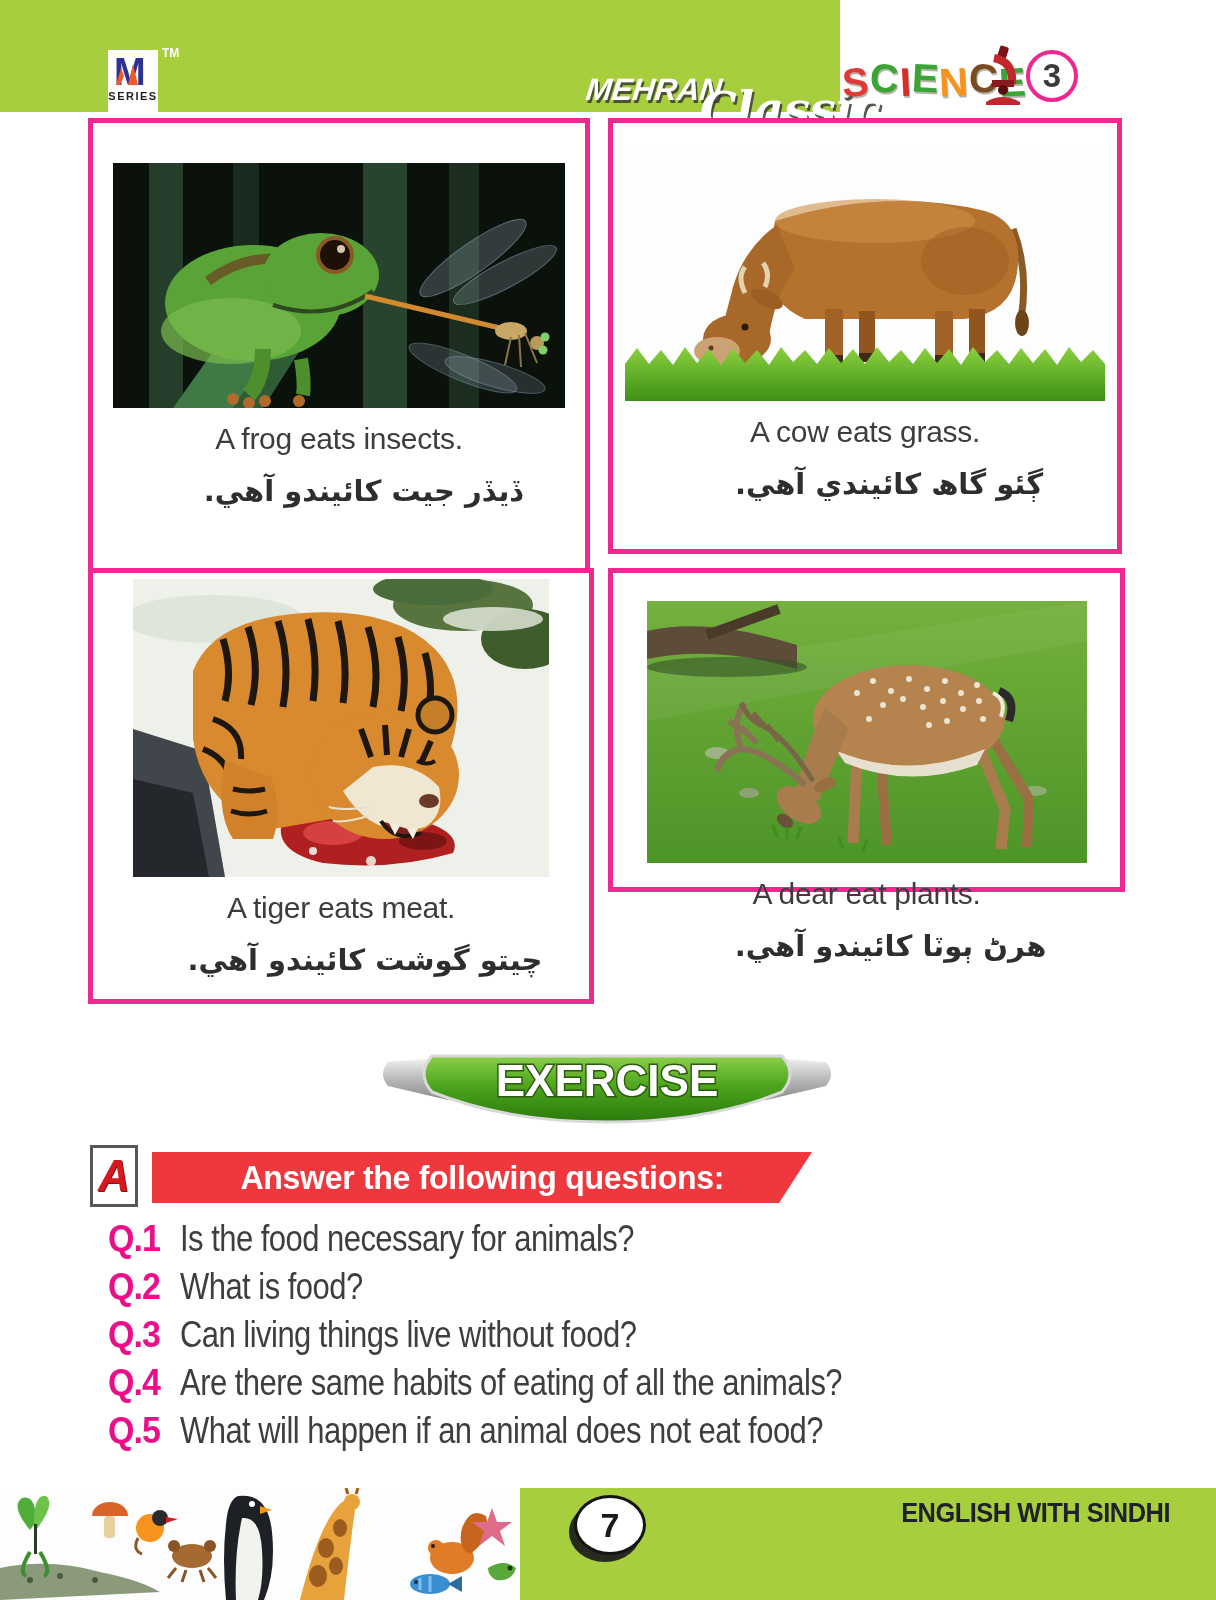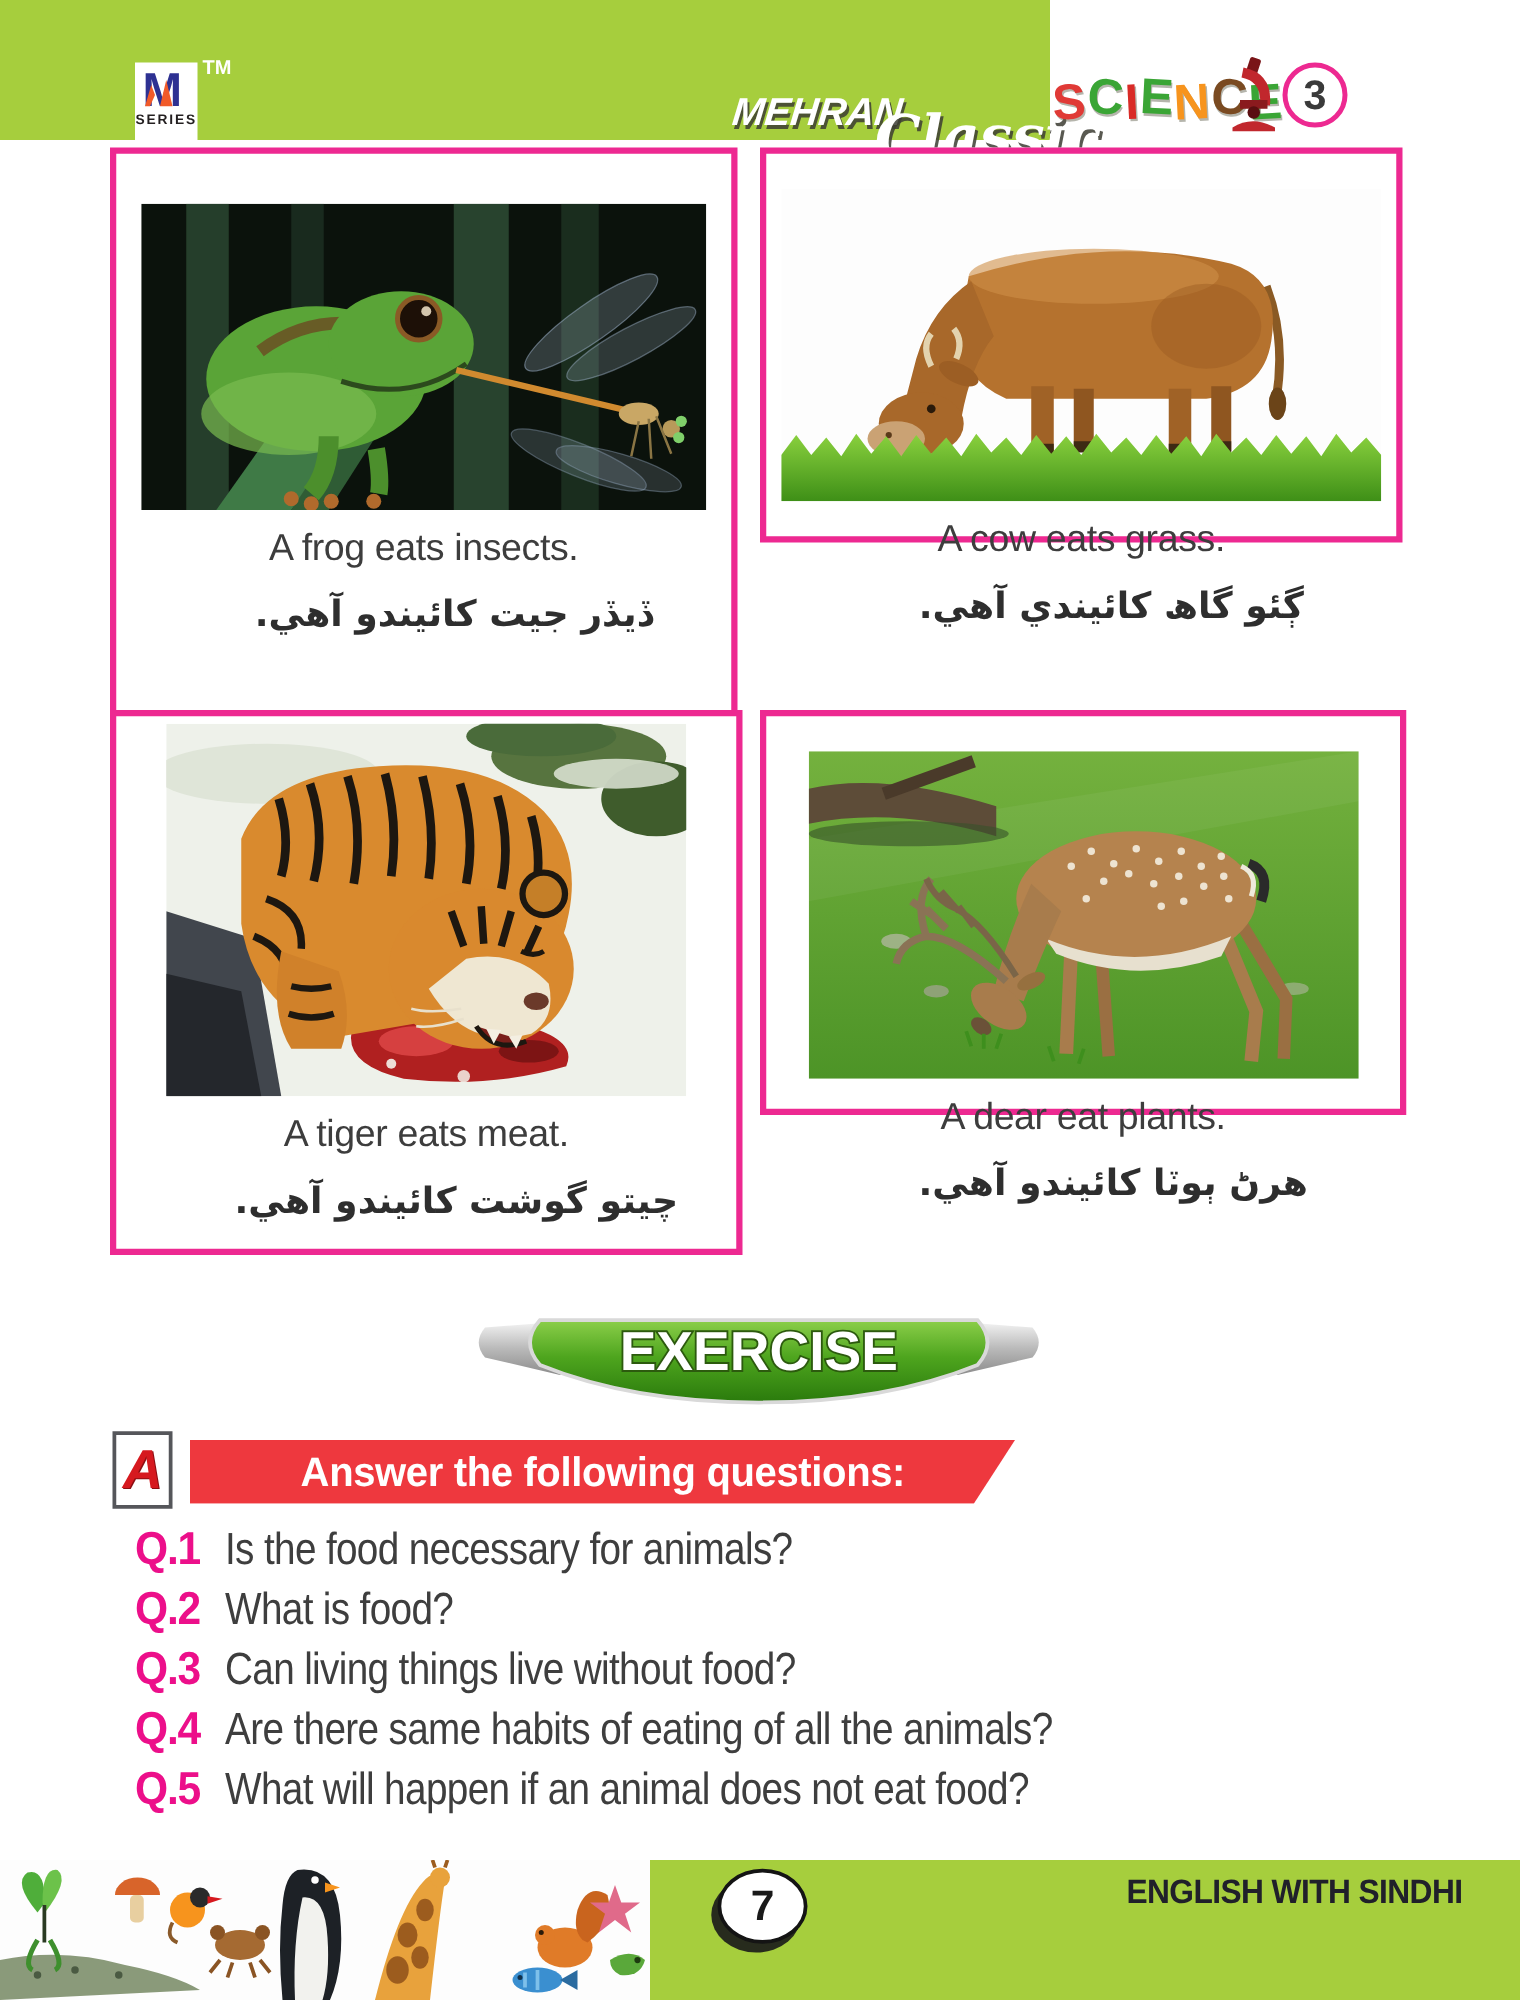--- a/index.html
+++ b/index.html
@@ -5,39 +5,39 @@
   html,body{margin:0;padding:0;background:#fff;}
   .page{position:relative;width:1216px;height:1600px;background:#fff;overflow:hidden;
         font-family:"Liberation Sans",sans-serif;}
 
   
   .header-green{position:absolute;left:0;top:0;width:840px;height:112px;background:var(--green);}
   .mlogo{position:absolute;left:108px;top:50px;width:50px;height:62px;background:#fff;
          display:flex;flex-direction:column;align-items:center;justify-content:flex-start;}
   .mlogo svg{display:block;margin-top:2px;}
   .mlogo .series{font-size:11px;font-weight:bold;letter-spacing:1.5px;color:#231f20;margin-top:-2px;}
-  .tm{position:absolute;left:162px;top:46px;font-size:16px;font-weight:bold;color:#fff;}
+  .tm{position:absolute;left:162px;top:46px;font-size:12px;font-weight:bold;color:#fff;}
   .brand-mehran{position:absolute;left:586px;top:72px;font-size:31px;font-weight:800;font-style:italic;
                 color:#fff;text-shadow:2px 3px 0 rgba(60,60,50,.85);transform:skewX(-6deg);}
   .brand-classic{position:absolute;left:700px;top:48px;font-family:"DejaVu Serif",serif;
                  font-style:italic;font-weight:bold;font-size:46px;color:#fff;
                  text-shadow:2px 3px 0 rgba(60,60,50,.85);margin-top:34px;}
   .science-wordmark{position:absolute;left:842px;top:58px;font-size:40px;font-weight:800;letter-spacing:1px;}
   .science-wordmark span{display:inline-block;text-shadow:1px 2px 0 rgba(90,90,70,.45);}
   .science-wordmark span:nth-child(odd){transform:translateY(2px) rotate(-3deg);}
   .science-wordmark span:nth-child(even){transform:translateY(-2px) rotate(3deg);}
   .microscope{position:absolute;left:980px;top:44px;}
   .circle3{position:absolute;left:1026px;top:50px;width:44px;height:44px;border:4px solid var(--pink);
            border-radius:50%;background:#fff;display:flex;align-items:center;justify-content:center;
            font-size:33px;font-weight:800;color:#3a3a3a;}
 
   
   .card{position:absolute;box-sizing:border-box;border:5px solid var(--pink);background:#fff;text-align:center;}
   .card1{left:88px;top:118px;width:502px;height:560px;}
-  .card2{left:608px;top:118px;width:514px;height:316px;}
+  .card2{left:608px;top:118px;width:514px;height:436px;}
   .card3{left:88px;top:568px;width:506px;height:436px;}
   .card4{left:608px;top:568px;width:517px;height:324px;}
   .photo{display:block;margin:0 auto;}
   .cap-en{font-size:30px;color:var(--dark_text);letter-spacing:-.3px;margin-top:14px;}
   .cap-sd{font-family:"DejaVu Sans",sans-serif;direction:rtl;font-weight:bold;font-size:29px;
           color:#2e2e2e;margin-top:18px;padding-left:48px;}
 
   
   .exercise-ribbon{position:absolute;left:378px;top:1044px;}
 

